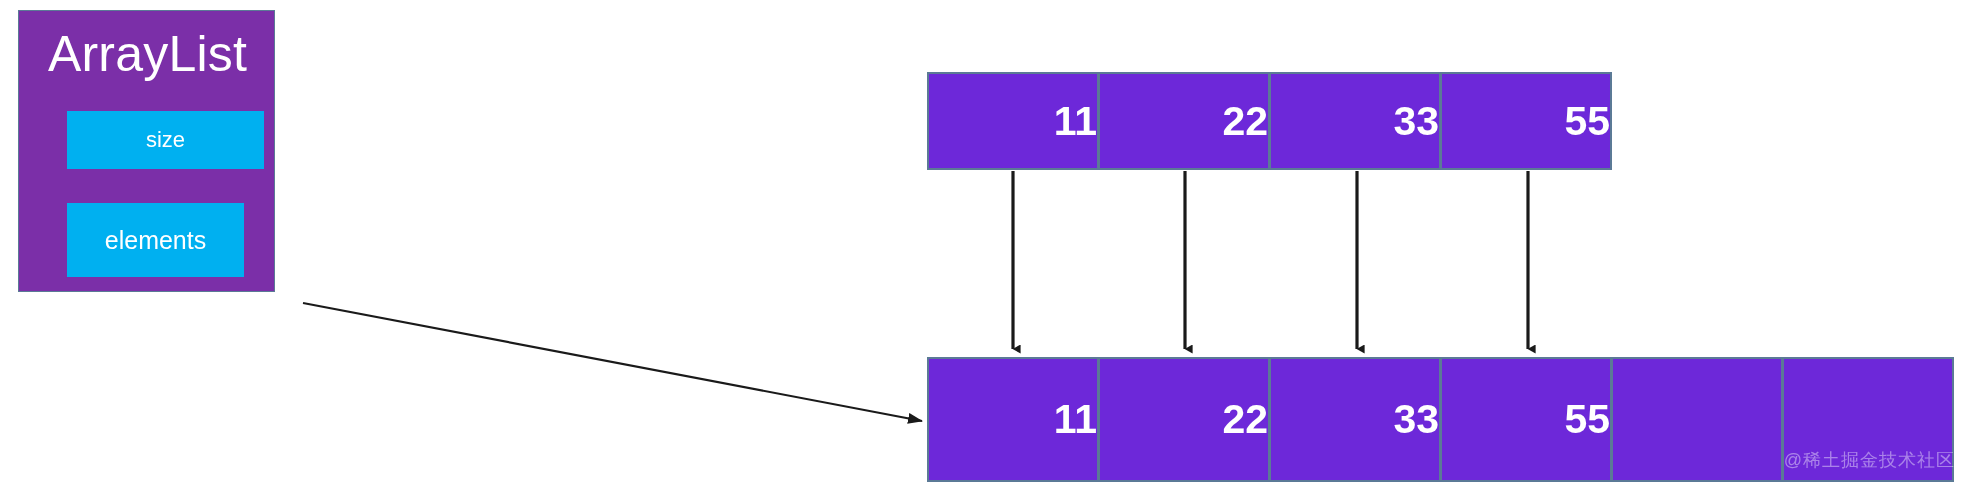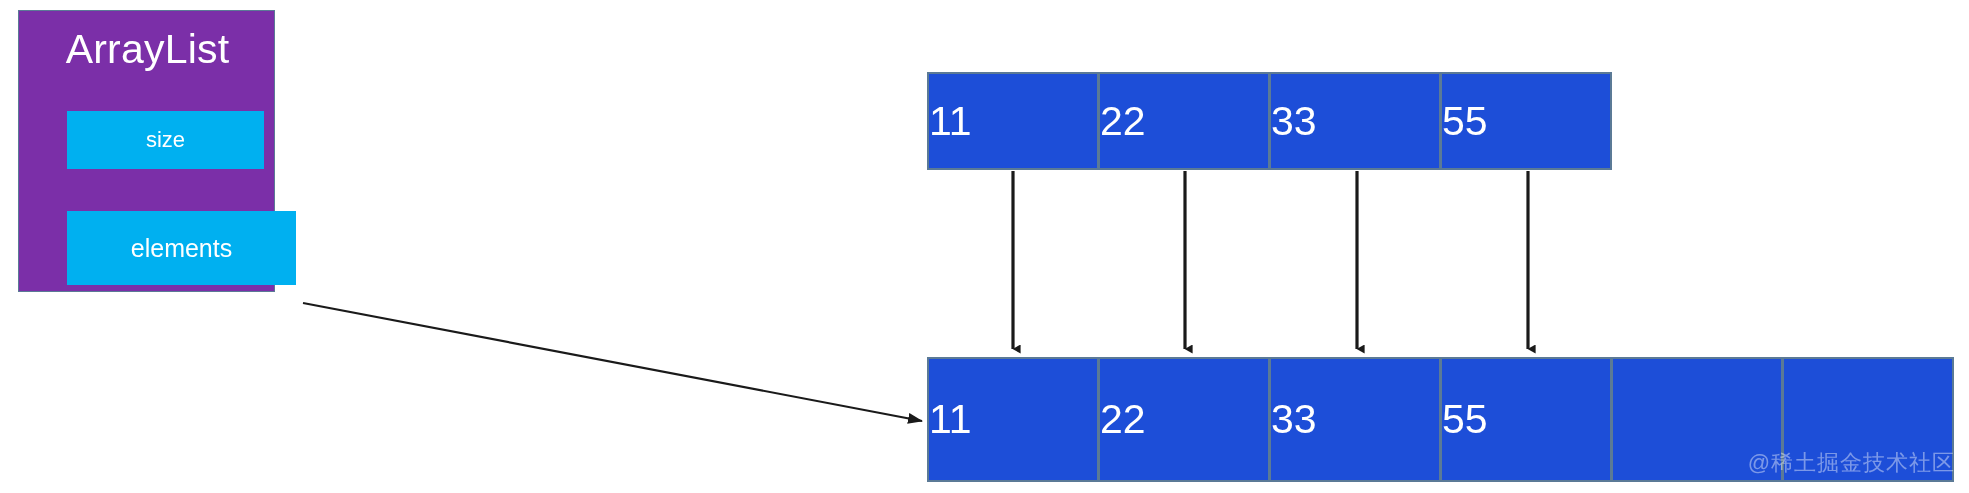--- a/index.html
+++ b/index.html
@@ -29,21 +29,21 @@
     border: 1px solid #5b7a96;
     box-sizing: border-box;
   }
   .arraylist-title {
     position: absolute;
     left: 0;
     top: 18px;
     width: 257px;
     text-align: center;
     color: #ffffff;
-    font-size: 41px;
+    font-size: 50px;
     line-height: 1;
     font-weight: 400;
     letter-spacing: 0.2px;
     white-space: nowrap;
   }
   .field-box {
     position: absolute;
     background: #00B0F0;
     color: #ffffff;
     display: flex;
@@ -54,22 +54,22 @@
     box-sizing: border-box;
   }
   .field-size {
     left: 48px;
     top: 100px;
     width: 197px;
     height: 58px;
   }
   .field-elements {
     left: 48px;
-    top: 200px;
-    width: 229px;
+    top: 192px;
+    width: 177px;
     height: 74px;
     font-size: 25px;
   }
 
   
   .array-row {
     position: absolute;
     display: flex;
     box-sizing: border-box;
   }
@@ -77,29 +77,29 @@
     left: 927px;
     top: 72px;
     height: 98px;
   }
   .array-bottom {
     left: 927px;
     top: 357px;
     height: 125px;
   }
   .cell {
-    background: #1d4ed8;
+    background: #6d28d9;
     border: 2px solid #5b7a96;
     box-sizing: border-box;
     color: #ffffff;
     display: flex;
     align-items: center;
-    justify-content: flex-start;
+    justify-content: flex-end;
     font-size: 41px;
-    font-weight: 400;
+    font-weight: 700;
     line-height: 1;
     margin-right: -1px;
   }
   .array-top .cell {
     width: 172px;
     height: 98px;
   }
   .array-bottom .cell {
     width: 172px;
     height: 125px;
@@ -116,21 +116,21 @@
     height: 493px;
     pointer-events: none;
   }
 
   
   .watermark {
     position: absolute;
     right: 14px;
     top: 448px;
     color: rgba(255,255,255,0.42);
-    font-size: 22px;
+    font-size: 18px;
     letter-spacing: 1px;
     white-space: nowrap;
   }
 </style>
 </head>
 <body>
 
 <div id="canvas">
 
   <div class="arraylist-box">

